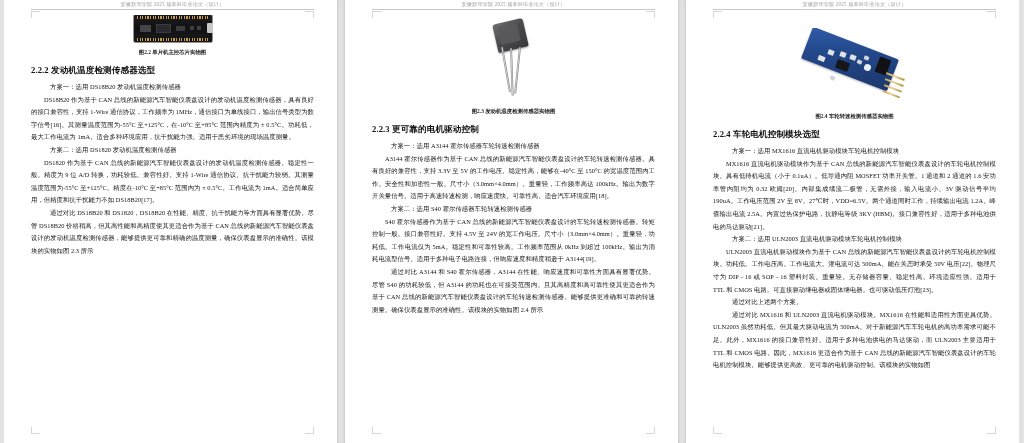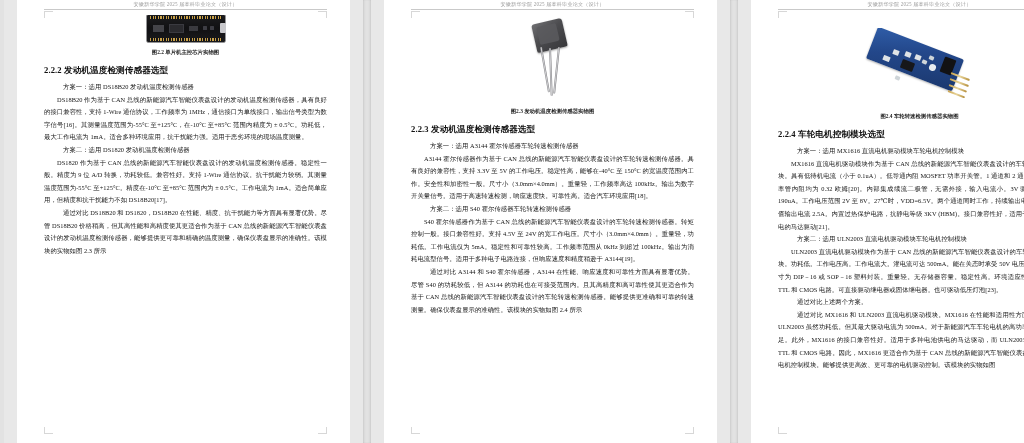--- a/index.html
+++ b/index.html
@@ -10,21 +10,20 @@
     background: #ffffff;
     font-family: "Liberation Serif", "DejaVu Serif", serif;
   }
   #viewport {
     position: relative;
     width: 1024px; height: 443px;
     background: #e8e8e8;
     display: flex;
     flex-direction: row;
     align-items: flex-start;
-    gap: 13px;
   }
 
   
   .page {
     position: relative;
     width: 333px;
     height: 443px;
     background: #ffffff;
     flex: 0 0 auto;
     overflow: hidden;
@@ -311,21 +310,21 @@
               <div class="body"></div>
               <div class="face"></div>
               <div class="leg l1"></div>
               <div class="leg l2"></div>
               <div class="leg l3"></div>
             </div>
           </div>
           <div class="caption">图2.3 发动机温度检测传感器实物图</div>
         </div>
 
-        <h2 class="sec">2.2.3 发动机温度检测传感器选型</h2>
+        <h2 class="sec">2.2.3 更可靠的电机驱动控制</h2>
 
         <p class="para lead">方案一：选用 A3144 霍尔传感器车轮转速检测传感器</p>
         <p class="para">A3144 霍尔传感器作为基于 CAN 总线的新能源汽车智能仪表盘设计的车轮转速检测传感器。具有良好的兼容性，支持 3.3V 至 5V 的工作电压。稳定性高，能够在-40°C 至 150°C 的宽温度范围内工作。安全性和加密性一般。尺寸小（3.0mm×4.0mm）。重量轻，工作频率高达 100kHz。输出为数字开关量信号。适用于高速转速检测，响应速度快。可靠性高。适合汽车环境应用[18]。</p>
         <p class="para lead">方案二：选用 S40 霍尔传感器车轮转速检测传感器</p>
         <p class="para">S40 霍尔传感器作为基于 CAN 总线的新能源汽车智能仪表盘设计的车轮转速检测传感器。转矩控制一般。接口兼容性好。支持 4.5V 至 24V 的宽工作电压。尺寸小（3.0mm×4.0mm）。重量轻，功耗低。工作电流仅为 5mA。稳定性和可靠性较高。工作频率范围从 0kHz 到超过 100kHz。输出为消耗电流型信号。适用于多种电子电路连接，但响应速度和精度稍逊于 A3144[19]。</p>
         <p class="para lead">通过对比 A3144 和 S40 霍尔传感器，A3144 在性能、响应速度和可靠性方面具有显著优势。尽管 S40 的功耗较低，但 A3144 的功耗也在可接受范围内。且其高精度和高可靠性使其更适合作为基于 CAN 总线的新能源汽车智能仪表盘设计的车轮转速检测传感器。能够提供更准确和可靠的转速测量。确保仪表盘显示的准确性。该模块的实物如图 2.4 所示</p>
       </div>
     </div>
   </div>
 

